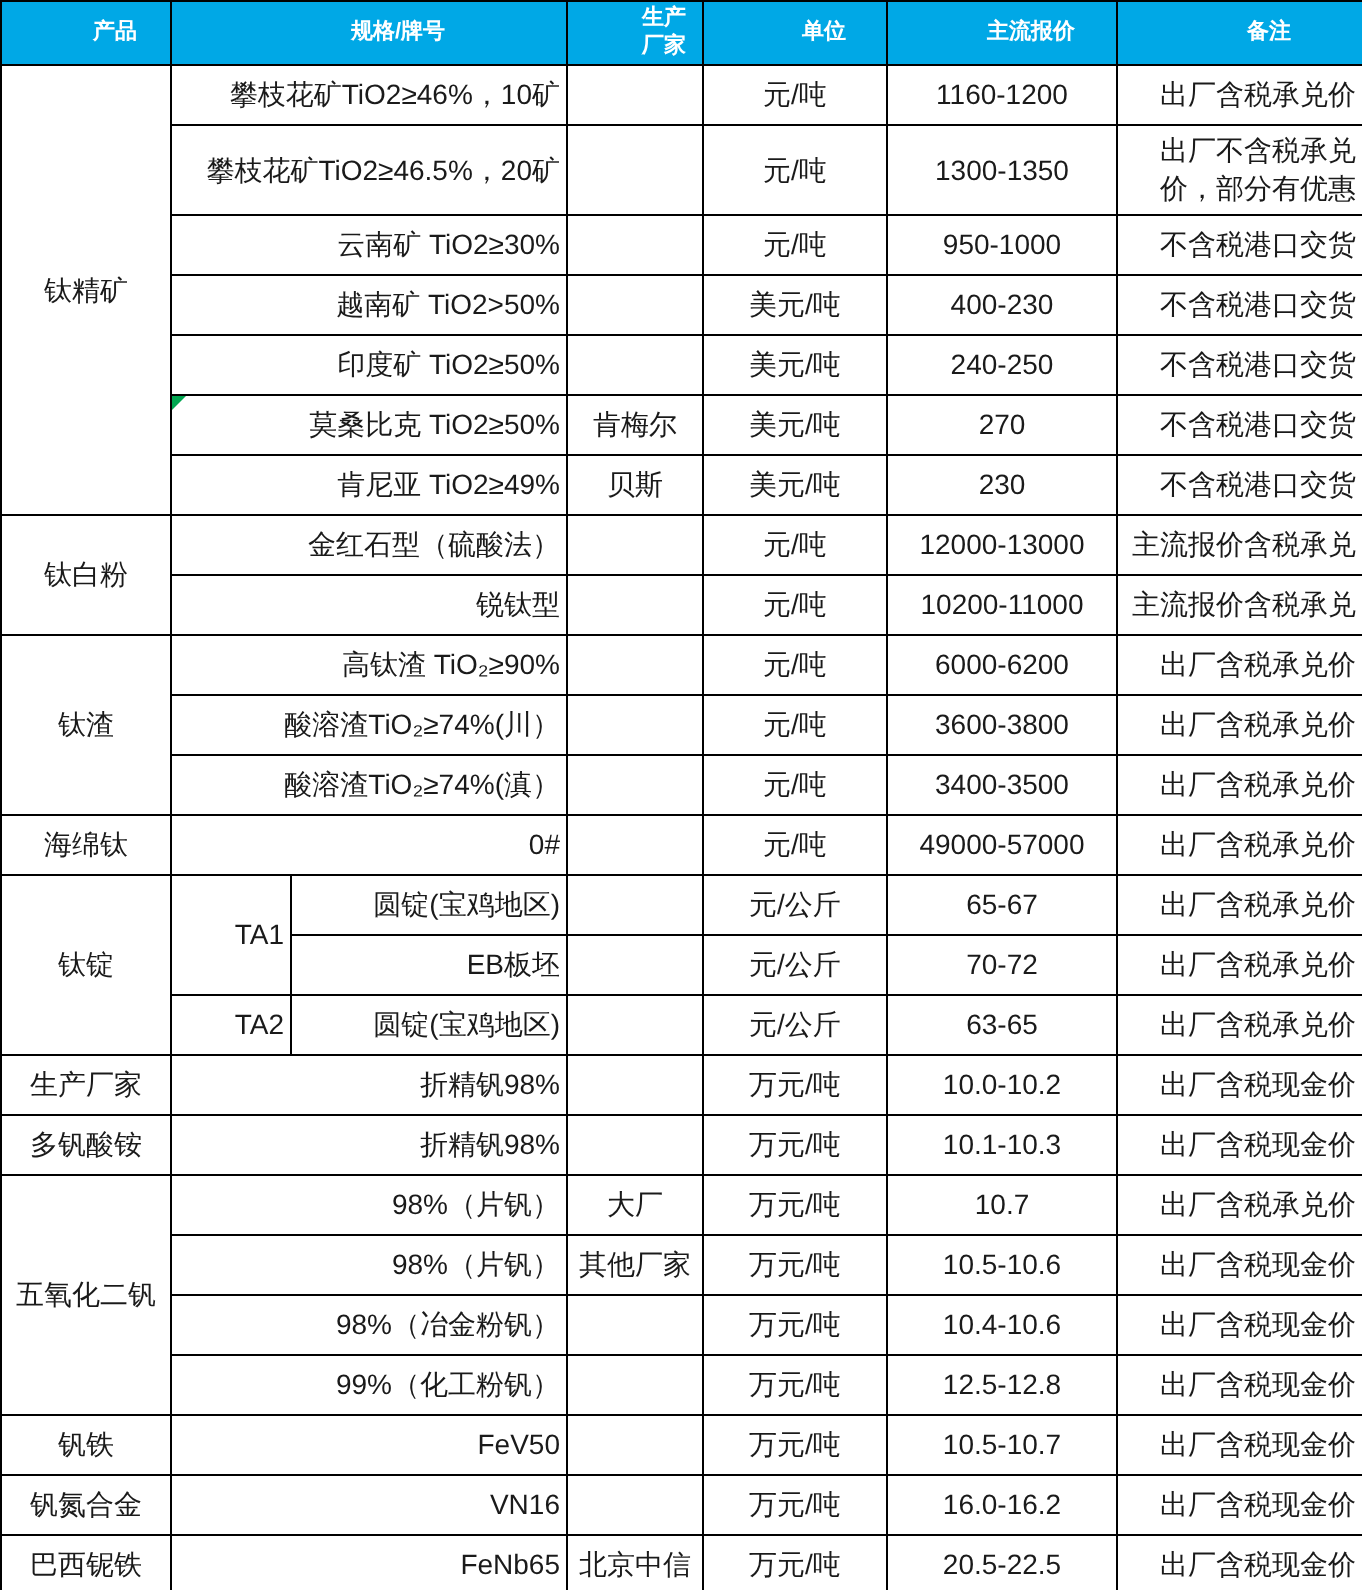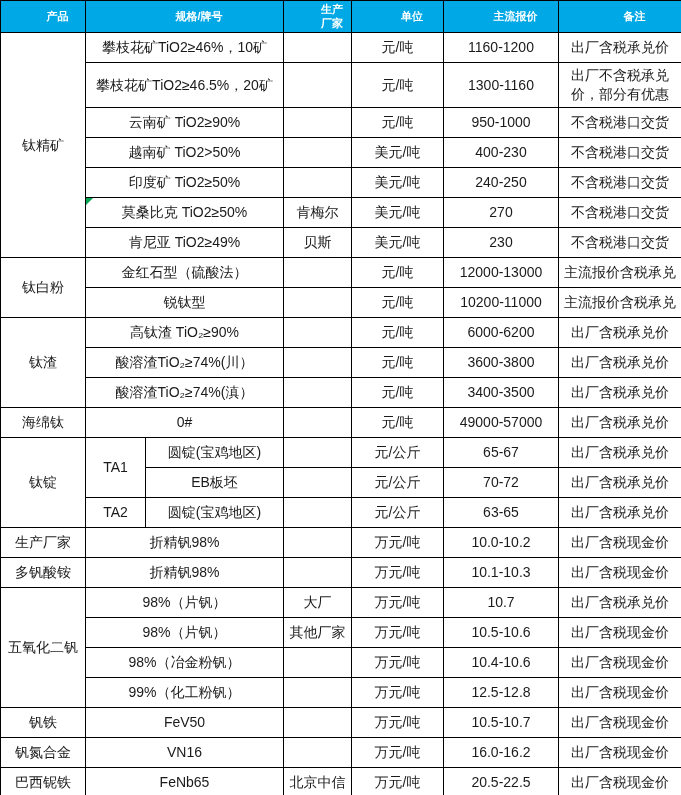--- a/index.html
+++ b/index.html
@@ -30,21 +30,21 @@
   tbody tr.tall{height:45px;}
   th{
     background:var(--header-bg);
     color:var(--header-text);
     font-size:11px;
     font-weight:bold;
     text-align:center;
     padding-left:32px;
   }
   .c{text-align:center;}
-  .l{text-align:center;}
+  .l{text-align:right;}
   .rel{position:relative;}
   .marker{
     position:absolute;top:0;left:0;width:0;height:0;
     border-top:7px solid var(--marker);
     border-right:7px solid transparent;
   }
 </style>
 </head>
 <body>
 
@@ -74,25 +74,25 @@
       <td colspan="2" class="l">攀枝花矿TiO2≥46%，10矿</td>
       <td class="c"></td>
       <td class="c">元/吨</td>
       <td class="c">1160-1200</td>
       <td class="l">出厂含税承兑价</td>
     </tr>
     <tr class="tall">
       <td colspan="2" class="l">攀枝花矿TiO2≥46.5%，20矿</td>
       <td class="c"></td>
       <td class="c">元/吨</td>
-      <td class="c">1300-1160</td>
+      <td class="c">1300-1350</td>
       <td class="l">出厂不含税承兑价，部分有优惠</td>
     </tr>
     <tr>
-      <td colspan="2" class="l">云南矿 TiO2≥90%</td>
+      <td colspan="2" class="l">云南矿 TiO2≥30%</td>
       <td class="c"></td>
       <td class="c">元/吨</td>
       <td class="c">950-1000</td>
       <td class="l">不含税港口交货</td>
     </tr>
     <tr>
       <td colspan="2" class="l">越南矿 TiO2&gt;50%</td>
       <td class="c"></td>
       <td class="c">美元/吨</td>
       <td class="c">400-230</td>

